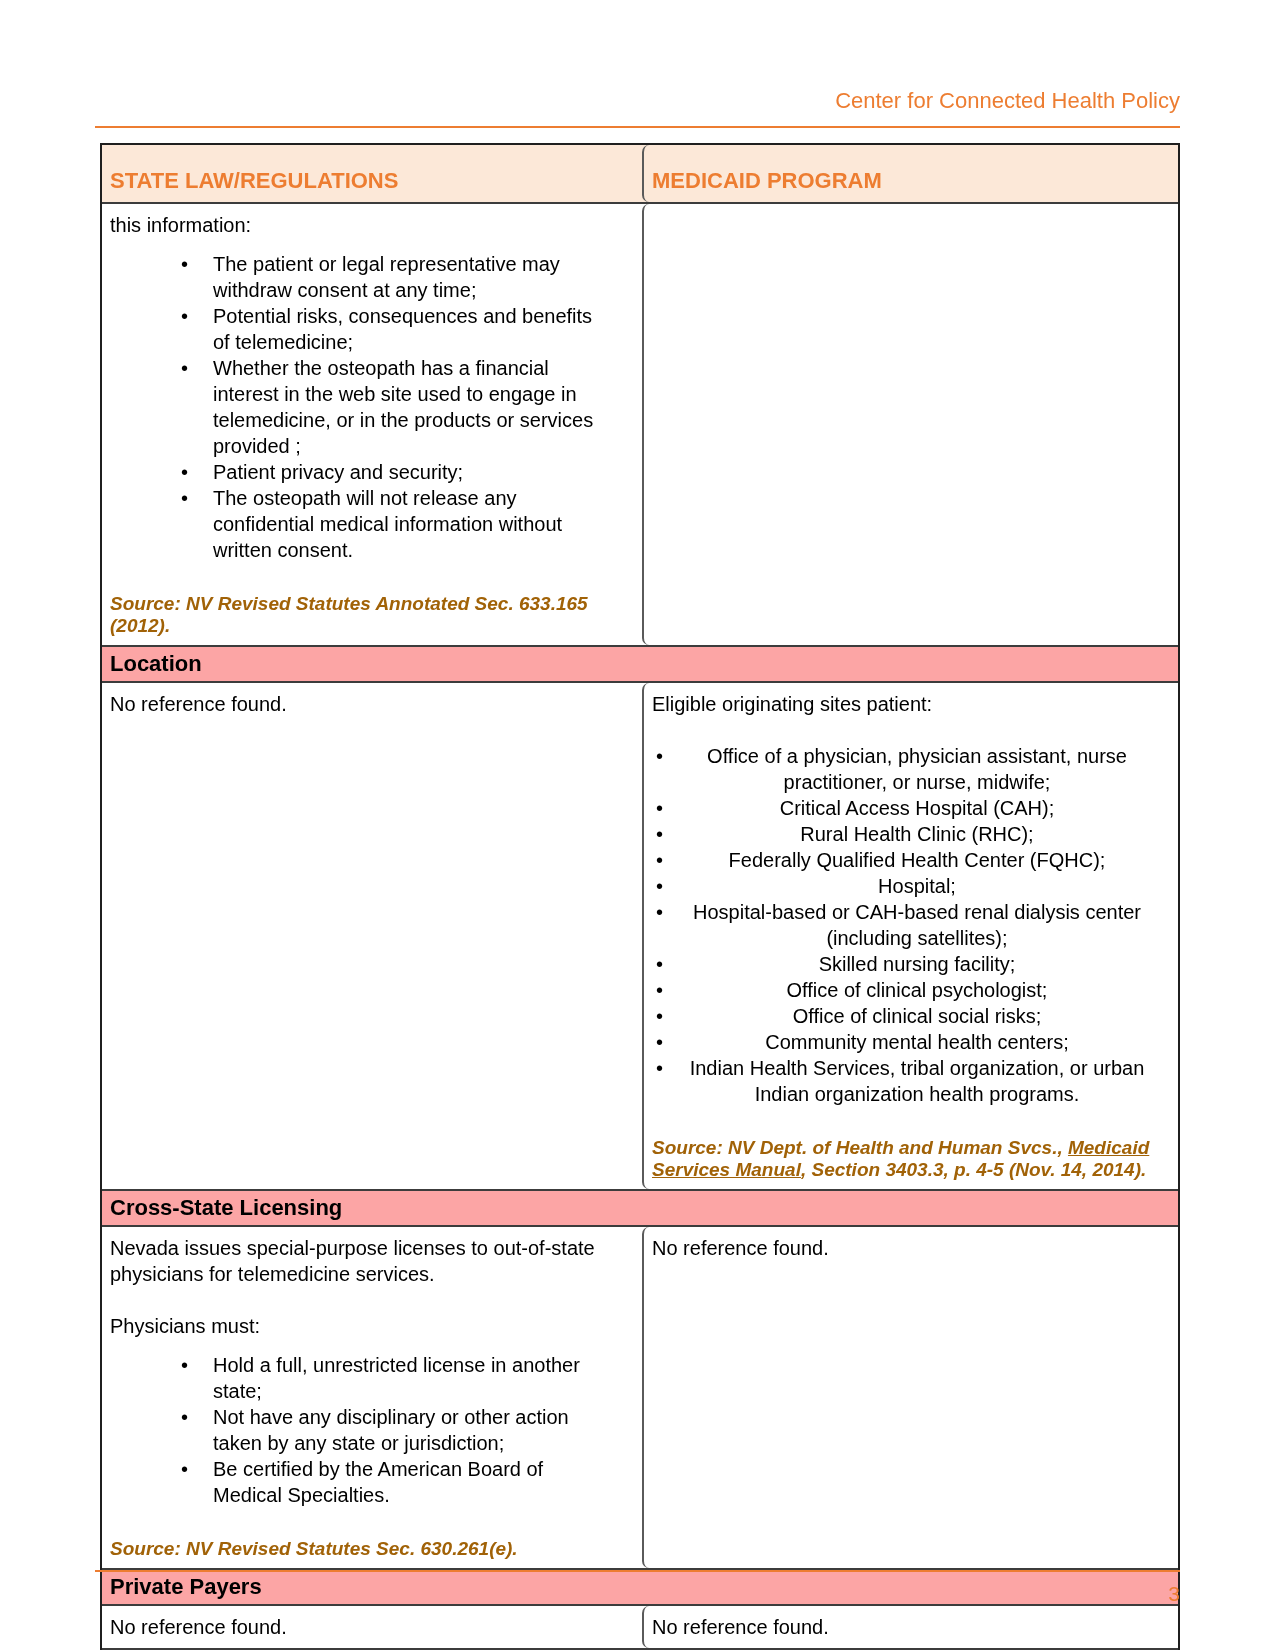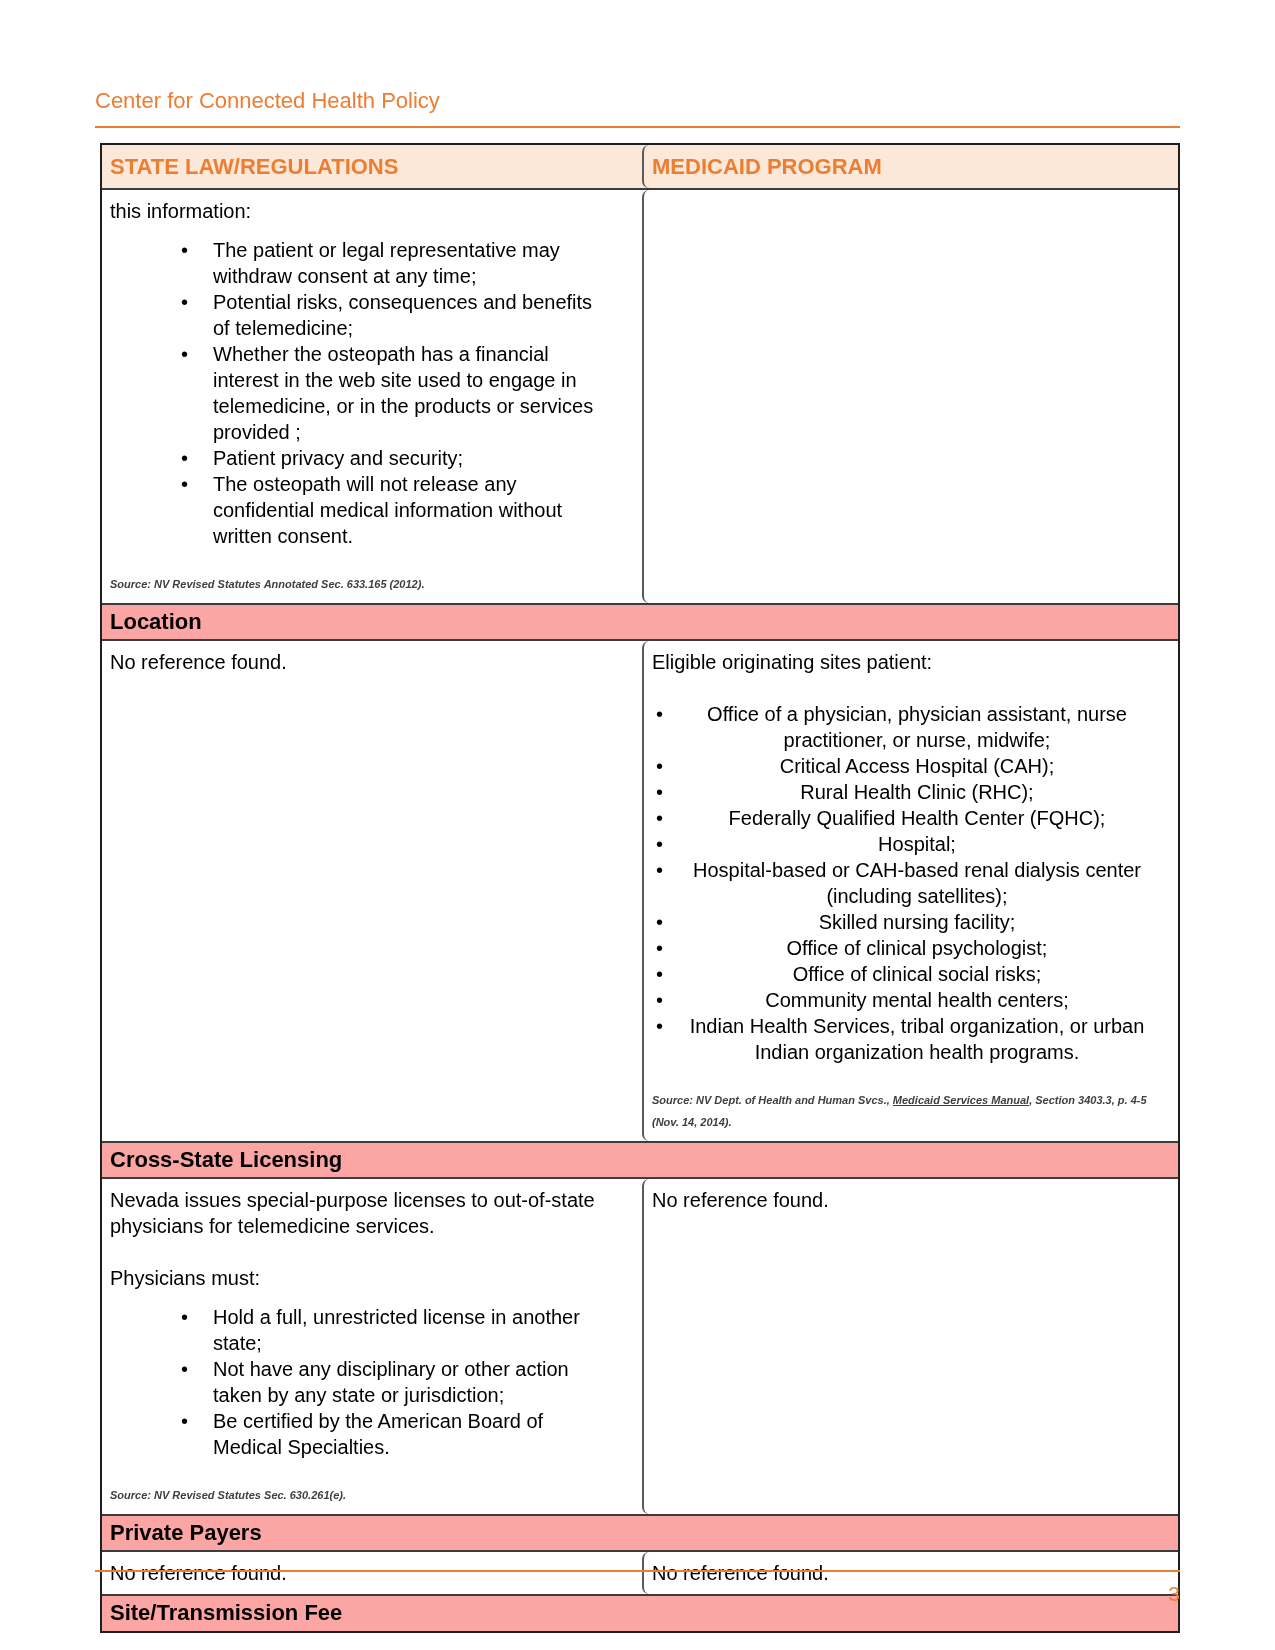--- a/index.html
+++ b/index.html
@@ -13,20 +13,21 @@
     overflow: hidden;
     box-sizing: border-box;
   }
 
   
   .doc-header {
     position: absolute;
     top: 88px;
     left: 95px;
     width: 1085px;
+    text-align: right;
     font-size: 22px;
     color: #ED7D31;
     padding-bottom: 12px;
     border-bottom: 2px solid #ED7D31;
   }
 
   
   .doc-table {
     position: absolute;
     top: 143px;
@@ -50,21 +51,21 @@
 
   .head-row {
     background: #FCE8D8;
     border-bottom: 2px solid #3c3c3c;
     min-height: 45px;
   }
   .head-cell {
     font-weight: bold;
     font-size: 22px;
     color: #ED7D31;
-    padding-top: 9px;
+    padding-top: 23px;
   }
 
   .section-bar {
     background: #fca5a5;
     border-top: 2px solid #3c3c3c;
     border-bottom: 2px solid #3c3c3c;
     font-weight: bold;
     font-size: 22px;
     color: #000000;
     box-sizing: border-box;
@@ -101,25 +102,25 @@
   ul.tightlist li::before {
     content: "\2022";
     position: absolute;
     left: -18px;
   }
 
   .para { margin: 0; }
   .para + .para { margin-top: 26px; }
 
   .source {
-    margin-top: 24px;
-    font-size: 11px;
+    margin-top: 30px;
+    font-size: 19px;
     font-weight: bold;
     font-style: italic;
-    color: #404040;
+    color: #a16207;
     line-height: 22px;
   }
   .src-link { text-decoration: underline; }
 
   
   .footer-rule {
     position: absolute;
     top: 1570px;
     left: 95px;
     width: 1085px;

